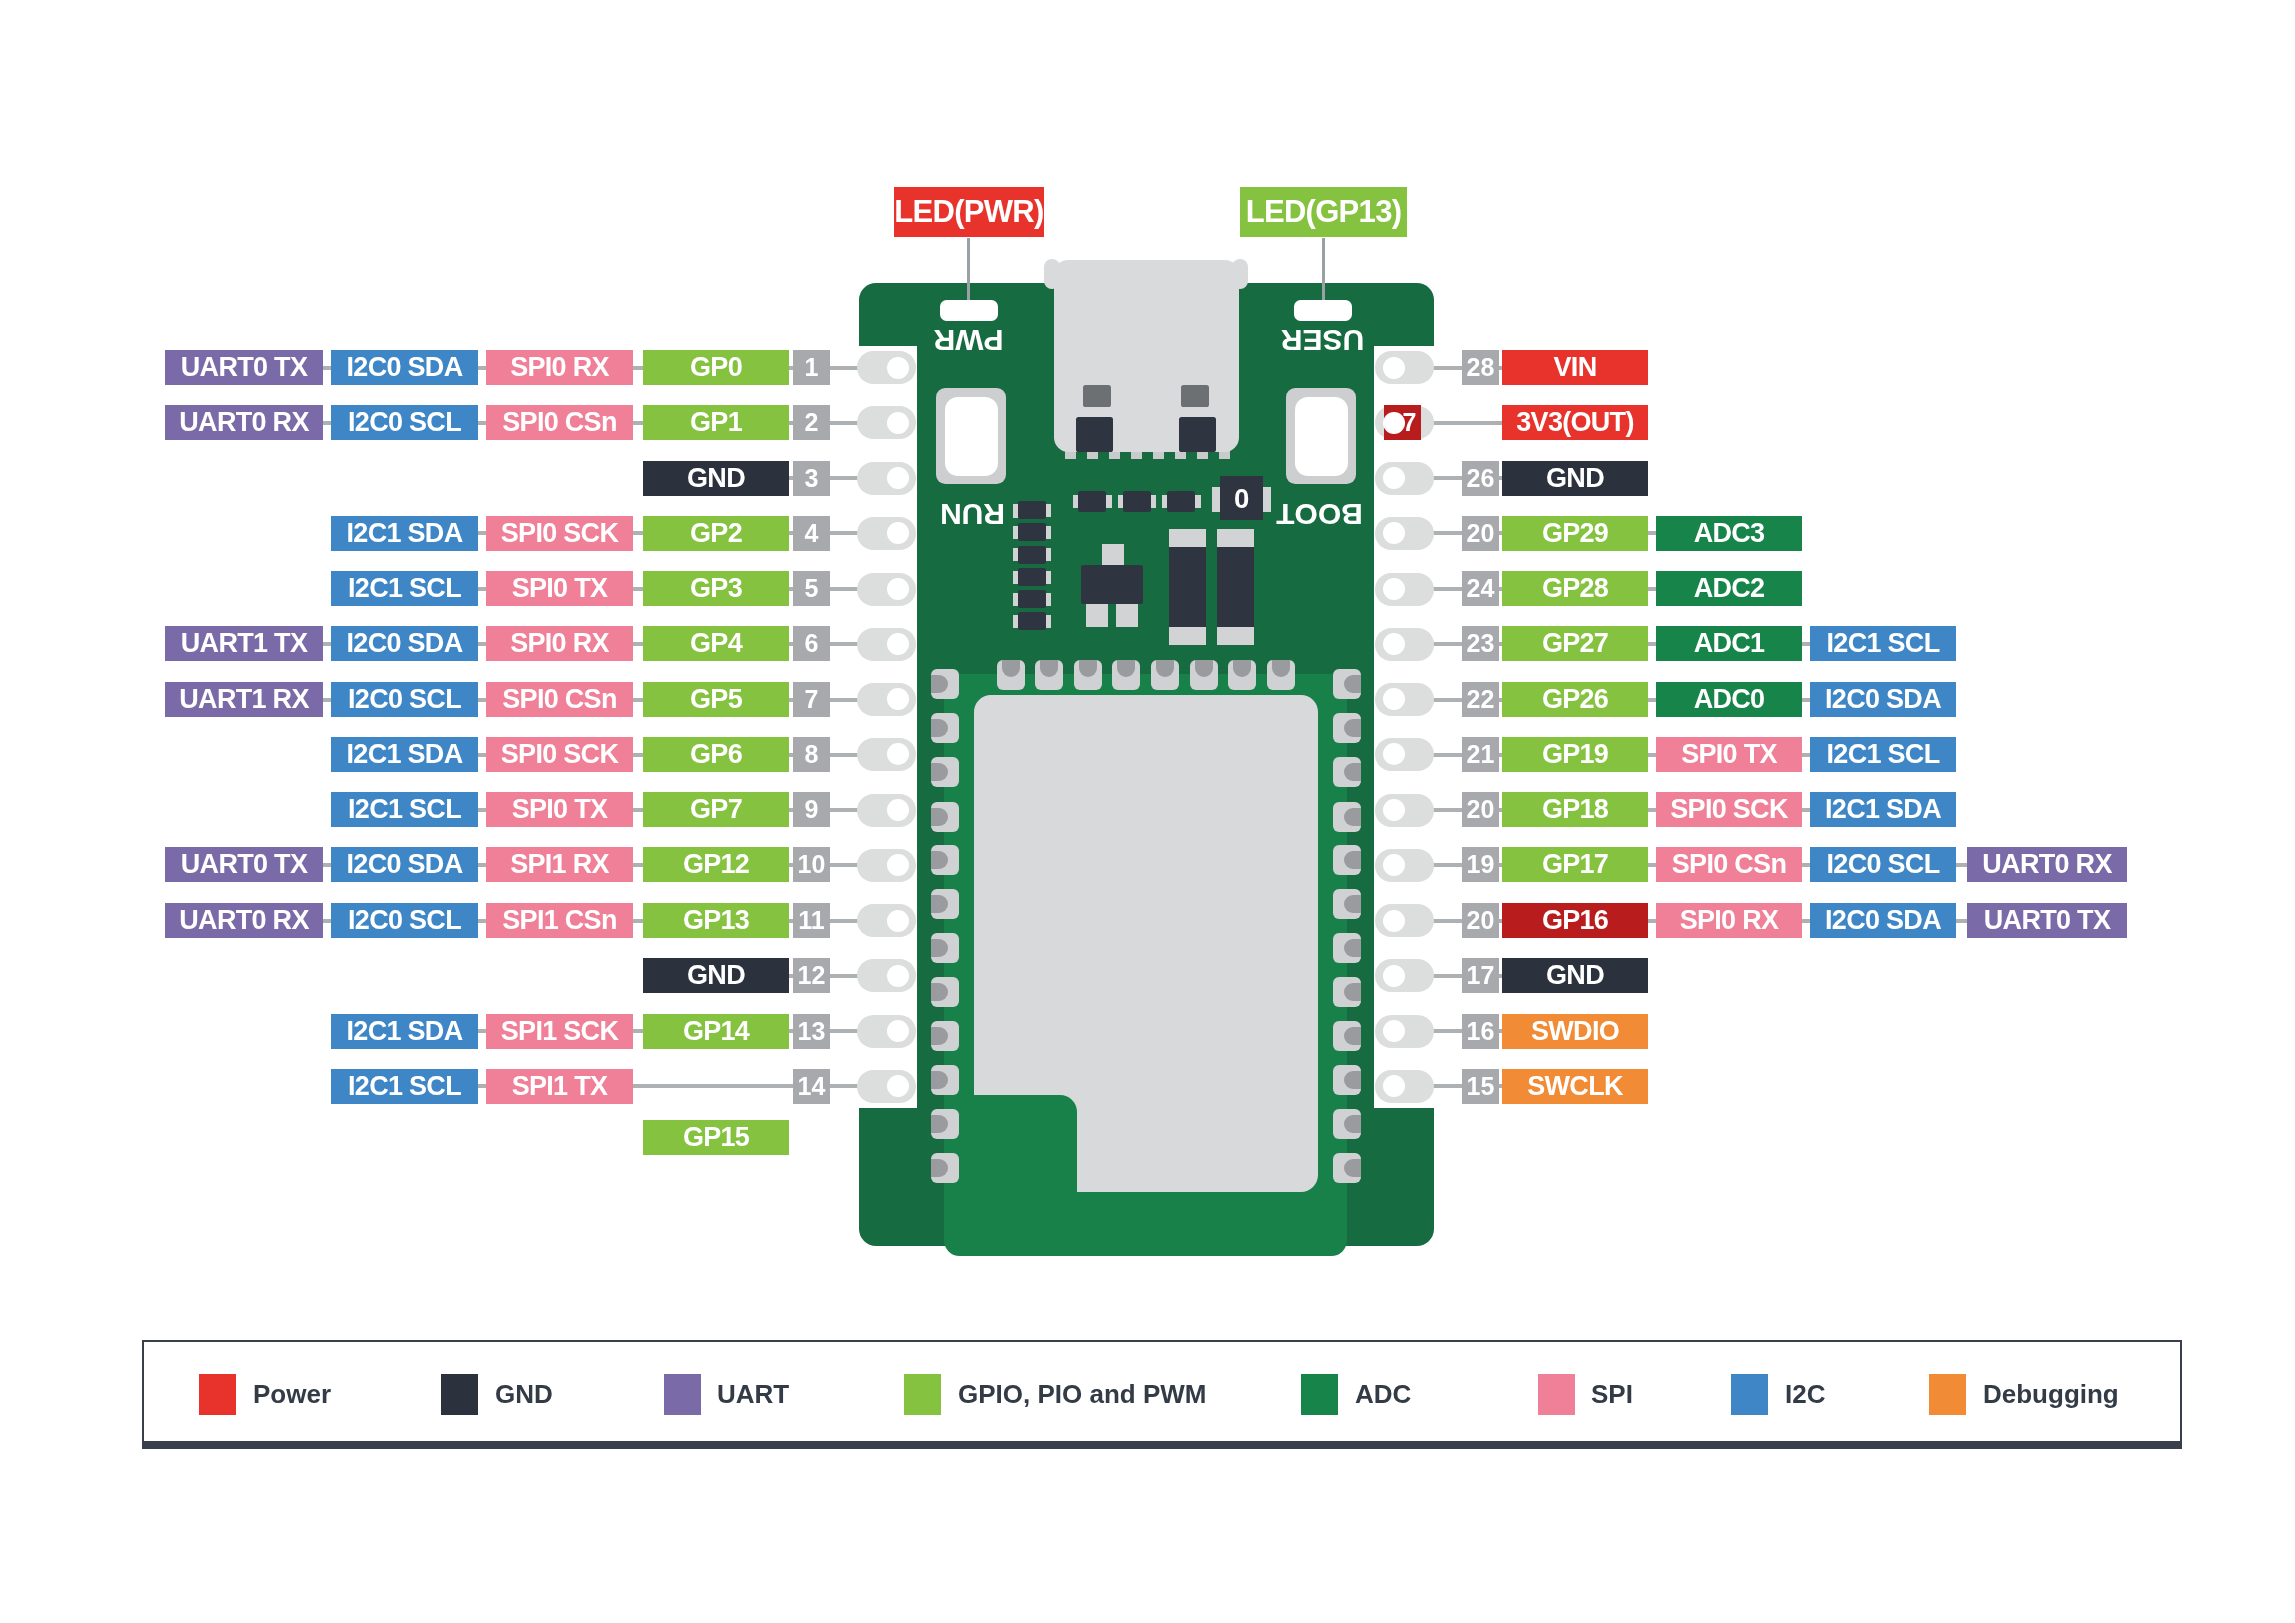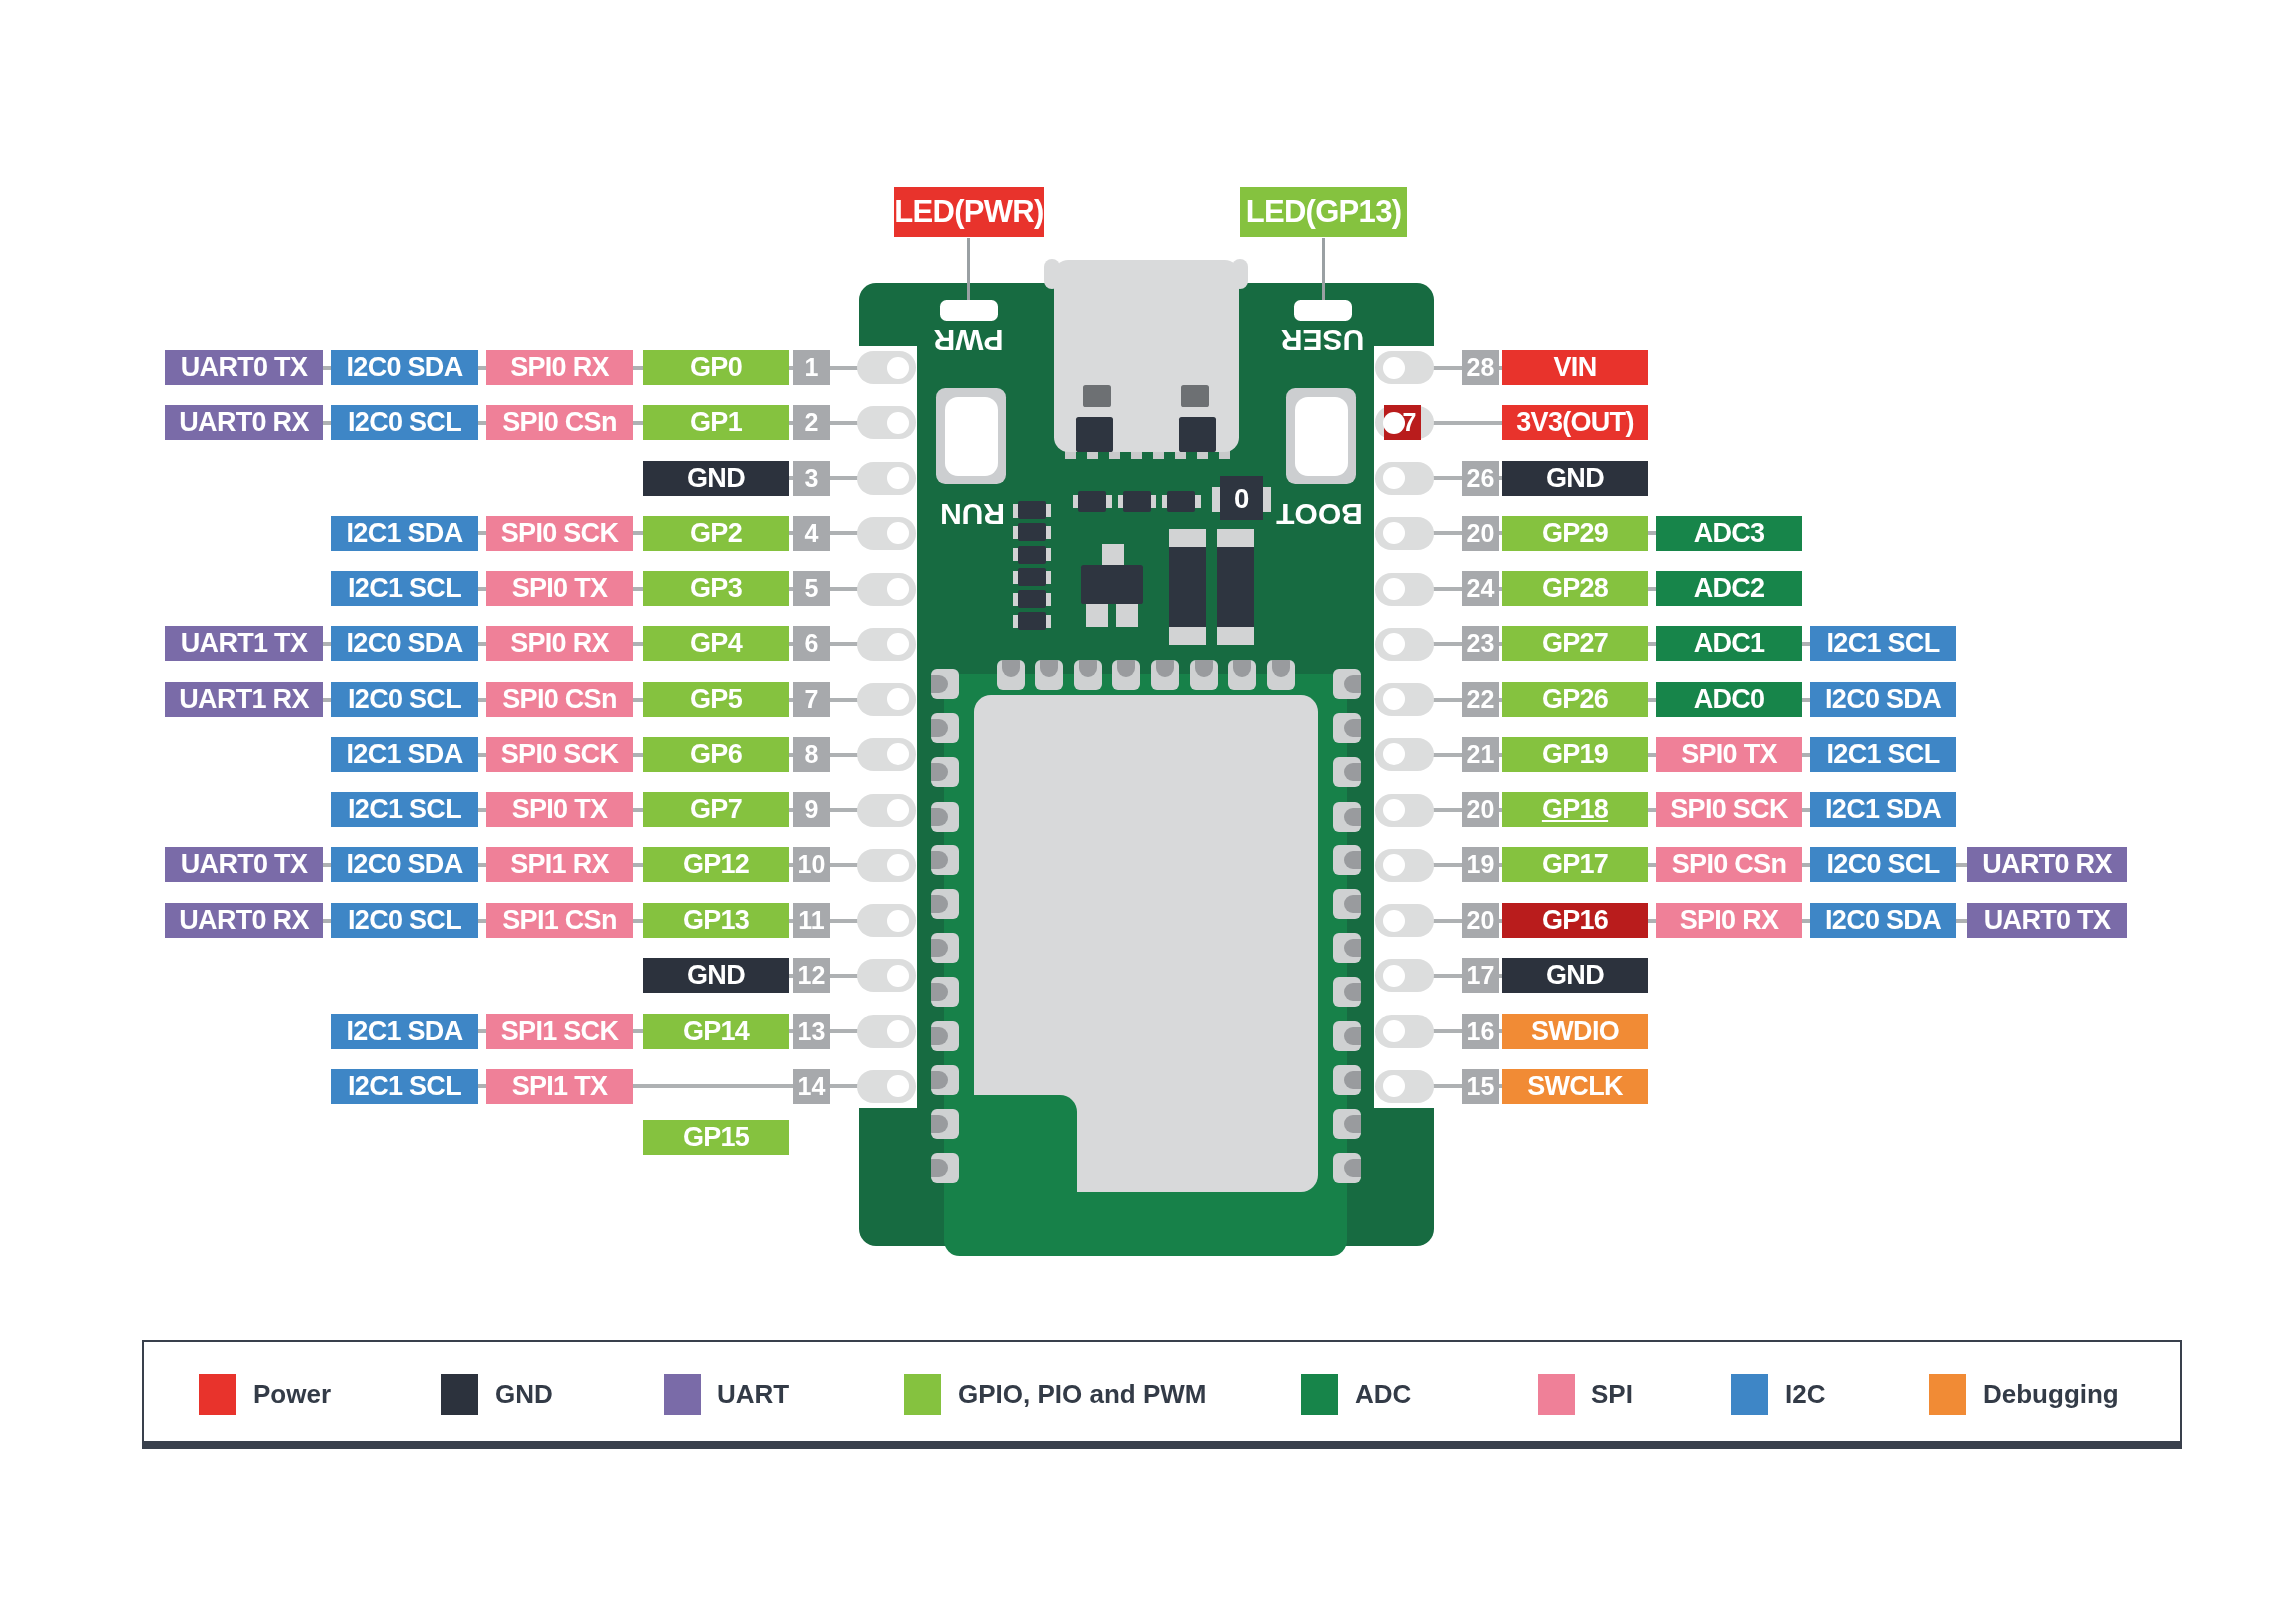--- a/index.html
+++ b/index.html
@@ -385,21 +385,21 @@
       <div class="pad" style="left: 1375px; top: 738px; width: 59px; z-index: 2;"></div>
       <div class="hole" style="left: 1383px; top: 743px;"></div>
       <div class="pnum" style="left: 1462px; top: 737px; background: rgb(167, 169, 172);">21</div>
       <div class="pbox" style="left: 1502px; top: 737px; width: 146px; background: rgb(133, 194, 63);">GP19</div>
       <div class="pbox" style="left: 1656px; top: 737px; width: 146px; background: rgb(239, 128, 152);">SPI0 TX</div>
       <div class="pbox" style="left: 1810px; top: 737px; width: 146px; background: rgb(62, 134, 198);">I2C1 SCL</div>
       <div class="rline" style="left: 1394px; top: 808px; width: 536px;"></div>
       <div class="pad" style="left: 1375px; top: 794px; width: 59px; z-index: 2;"></div>
       <div class="hole" style="left: 1383px; top: 799px;"></div>
       <div class="pnum" style="left: 1462px; top: 792px; background: rgb(167, 169, 172);">20</div>
-      <div class="pbox" style="left: 1502px; top: 792px; width: 146px; background: rgb(133, 194, 63); text-decoration: underline;">GP18</div>
+      <div class="pbox" style="left: 1502px; top: 792px; width: 146px; background: rgb(133, 194, 63);">GP18</div>
       <div class="pbox" style="left: 1656px; top: 792px; width: 146px; background: rgb(239, 128, 152);">SPI0 SCK</div>
       <div class="pbox" style="left: 1810px; top: 792px; width: 146px; background: rgb(62, 134, 198);">I2C1 SDA</div>
       <div class="rline" style="left: 1394px; top: 863px; width: 707px;"></div>
       <div class="pad" style="left: 1375px; top: 849px; width: 59px; z-index: 2;"></div>
       <div class="hole" style="left: 1383px; top: 854px;"></div>
       <div class="pnum" style="left: 1462px; top: 847px; background: rgb(167, 169, 172);">19</div>
       <div class="pbox" style="left: 1502px; top: 847px; width: 146px; background: rgb(133, 194, 63);">GP17</div>
       <div class="pbox" style="left: 1656px; top: 847px; width: 146px; background: rgb(239, 128, 152);">SPI0 CSn</div>
       <div class="pbox" style="left: 1810px; top: 847px; width: 146px; background: rgb(62, 134, 198);">I2C0 SCL</div>
       <div class="pbox" style="left: 1967px; top: 847px; width: 160px; background: rgb(122, 107, 168);">UART0 RX</div>

